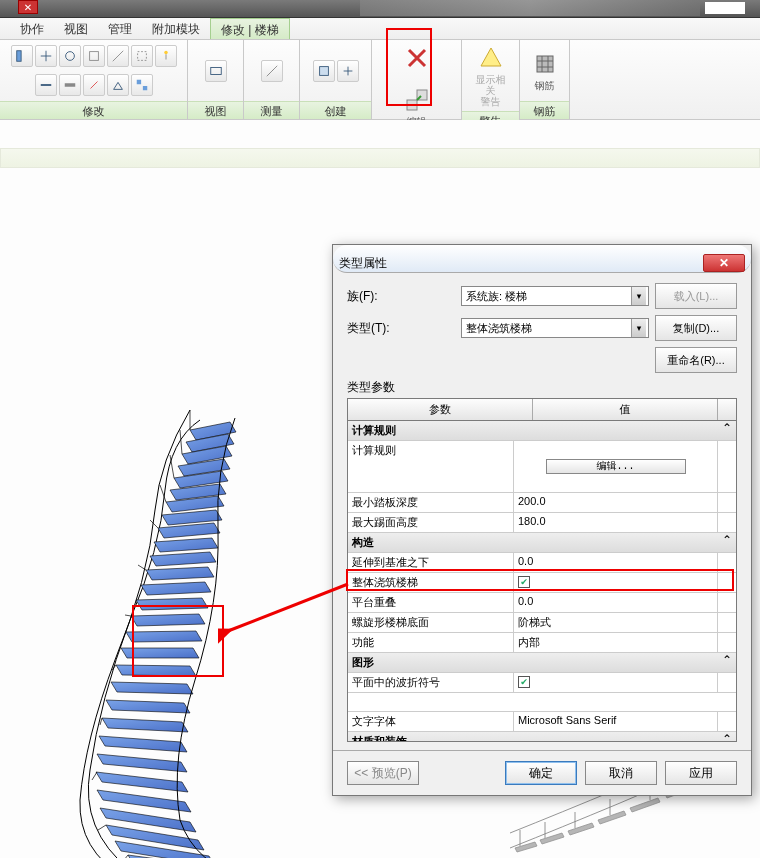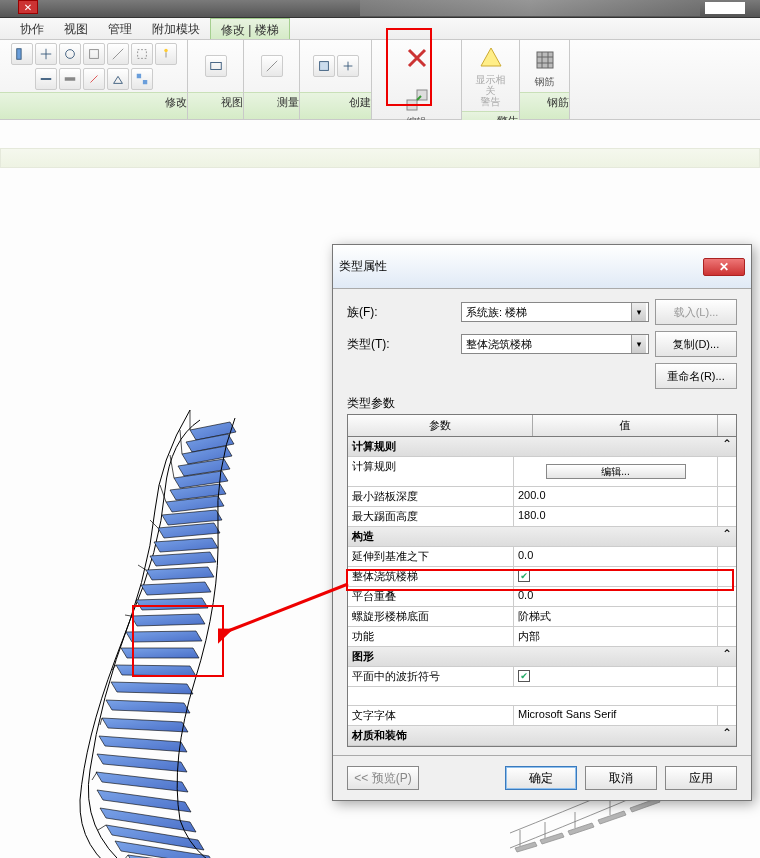--- a/index.html
+++ b/index.html
@@ -11,37 +11,37 @@
 .topbar .blur { position:absolute; left:360px; right:60px; top:0; height:16px; background:linear-gradient(90deg,#888,#aaa,#777); opacity:.6;}
 .topbar .arrow { position:absolute; right:15px; top:2px; width:40px; height:12px; background:#fff;}
 
 .menubar { height: 22px; background: linear-gradient(#f9f9f9,#eee); border-bottom: 1px solid #c9c9c9; display:flex; padding-left:10px;text-align:right; }
 .menubar span { padding:3px 10px; color:#333; }
 .menubar .active { background:linear-gradient(#e8f3e0,#d5ebc7); border:1px solid #a5cf8f; border-bottom:none;}
 
 .ribbon { height: 80px; background: linear-gradient(#fdfdfd,#f0f0f0); border-bottom:1px solid #c9c9c9; display:flex; }
 .rpanel { border-right:1px solid #c9c9c9; display:flex; flex-direction:column; }
 .rpanel .icons { flex:1; display:flex; align-items:center; justify-content:center; gap:2px; padding:2px 6px; flex-wrap:wrap; }
-.rpanel .lbl { height:27px; background:linear-gradient(#e8f4e0,#d5ebc7); text-align:right; font-size:11px; line-height:18px; color:#333; border-top:1px solid #c9e0b8;}
+.rpanel .lbl { height:18px; background:linear-gradient(#e8f4e0,#d5ebc7); text-align:center; font-size:11px; line-height:18px; color:#333; border-top:1px solid #c9e0b8;}
 .ibtn { width:22px; height:22px; background:linear-gradient(#fff,#e8e8e8); border:1px solid #ccc; border-radius:2px; display:flex; align-items:center; justify-content:center; }
 .ibtn svg { width:14px; height:14px; }
 .bigbtn { width:40px; display:flex; flex-direction:column; align-items:center; justify-content:center; gap:2px; font-size:10px; color:#555; text-align:center; line-height:11px; padding:2px;}
 .bigbtn .ic { width:28px; height:28px; }
 
 .highlight-box { position:absolute; border:2px solid #e00; pointer-events:none; z-index:50;}
 
 .canvas-area { position:absolute; top:120px; left:0; right:0; bottom:0; background:#fdfdfd; }
 .gradband { position:absolute; top:28px; left:0; right:0; height:20px; background:linear-gradient(#f5f8ee,#eef3e3); border:1px solid #e5e9db;}
 
 
 .stair-svg { position:absolute; left:20px; top:280px; }
 
 
 .dialog { position:absolute; left:332px; top:244px; width:420px; background:#f0f0f0; border:1px solid #777; box-shadow:3px 3px 12px rgba(0,0,0,.35); }
-.dlg-title { height:44px; background:linear-gradient(#fff,#e0eaf6); border-bottom:1px solid #aaa; display:flex; align-items:center; padding:0 6px; font-size:12px; }
+.dlg-title { height:28px; background:linear-gradient(#fff,#e0eaf6); border-bottom:1px solid #aaa; display:flex; align-items:flex-end; padding:0 6px; font-size:12px;border-radius:14px; }
 .dlg-title .close { margin-left:auto; width:42px; height:18px; background:linear-gradient(#e77,#c33); border:1px solid #a22; border-radius:2px; color:#fff; text-align:center; line-height:16px; font-weight:bold;}
 .dlg-body { padding:10px 14px 0 14px; }
 .frow { display:flex; align-items:center; margin-bottom:6px; gap:6px;}
 .frow .flabel { width:60px; }
 .combo { flex:1; height:20px; background:#fff; border:1px solid #888; position:relative; padding:2px 18px 2px 4px; font-size:11px;margin-left:48px;}
 .combo::after { content:"▾"; position:absolute; right:2px; top:0; width:14px; height:18px; background:linear-gradient(#eee,#ccc); border-left:1px solid #999; text-align:center; line-height:18px; font-size:9px;}
 .sidebtn { width:82px; height:26px; background:linear-gradient(#fff,#e5e5e5); border:1px solid #999; font-size:11px;}
 .sidebtn:disabled { color:#999; }
 .params-label { margin:6px 0 2px 0;}
 .grid { border:1px solid #7a7a7a; background:#fff; }
@@ -49,21 +49,21 @@
 .grid-head div { flex:1; text-align:center; padding:3px; border-right:1px solid #aaa; font-size:11px;}
 .grid-head div:last-child { flex:0 0 18px; border-right:none;}
 .grid-body { max-height:320px; overflow:hidden;}
 .grow { display:flex; border-bottom:1px solid #ccc; min-height:19px;}
 .grow .c1 { width:166px; padding:2px 4px; border-right:1px solid #ccc; font-size:11px;}
 .grow .c2 { flex:1; padding:2px 4px; font-size:11px; border-right:1px solid #ccc;}
 .grow .c3 { width:18px; }
 .grow.section { background:linear-gradient(#eee,#ddd);}
 .grow.section .c1 { font-weight:bold; width:auto; flex:1; border-right:none;}
 .grow.section .chev { width:18px; text-align:center;}
-.editbtn { display:block; margin:5px auto; width:140px; height:15px; background:linear-gradient(#fff,#e5e5e5); border:1px solid #888; font-size:10px; line-height:13px;}
+.editbtn { display:block; margin:16px auto; width:140px; height:15px; background:linear-gradient(#fff,#e5e5e5); border:1px solid #888; font-size:10px; line-height:13px;font-family:Liberation Mono, monospace;}
 .chk { width:12px; height:12px; border:1px solid #555; display:inline-flex; align-items:center; justify-content:center; font-size:9px; color:#2a6;}
 .dlg-foot { border-top:1px solid #aaa; padding:10px 14px; display:flex; gap:8px; justify-content:flex-end; margin-top:8px;}
 .dlg-foot button { width:72px; height:24px; background:linear-gradient(#fff,#e5e5e5); border:1px solid #888; font-size:12px;}
 .dlg-foot .preview { margin-right:auto; color:#888;}
 .dlg-foot .primary { border:1px solid #3a7abd; box-shadow:0 0 0 1px #8fc0ee inset;}
 
 .red-arrow { position:absolute; z-index:60; pointer-events:none;}
 
 .stair-bg { position:absolute; right:0; bottom:0; width:260px; height:140px; opacity:.7;}
 </style>

